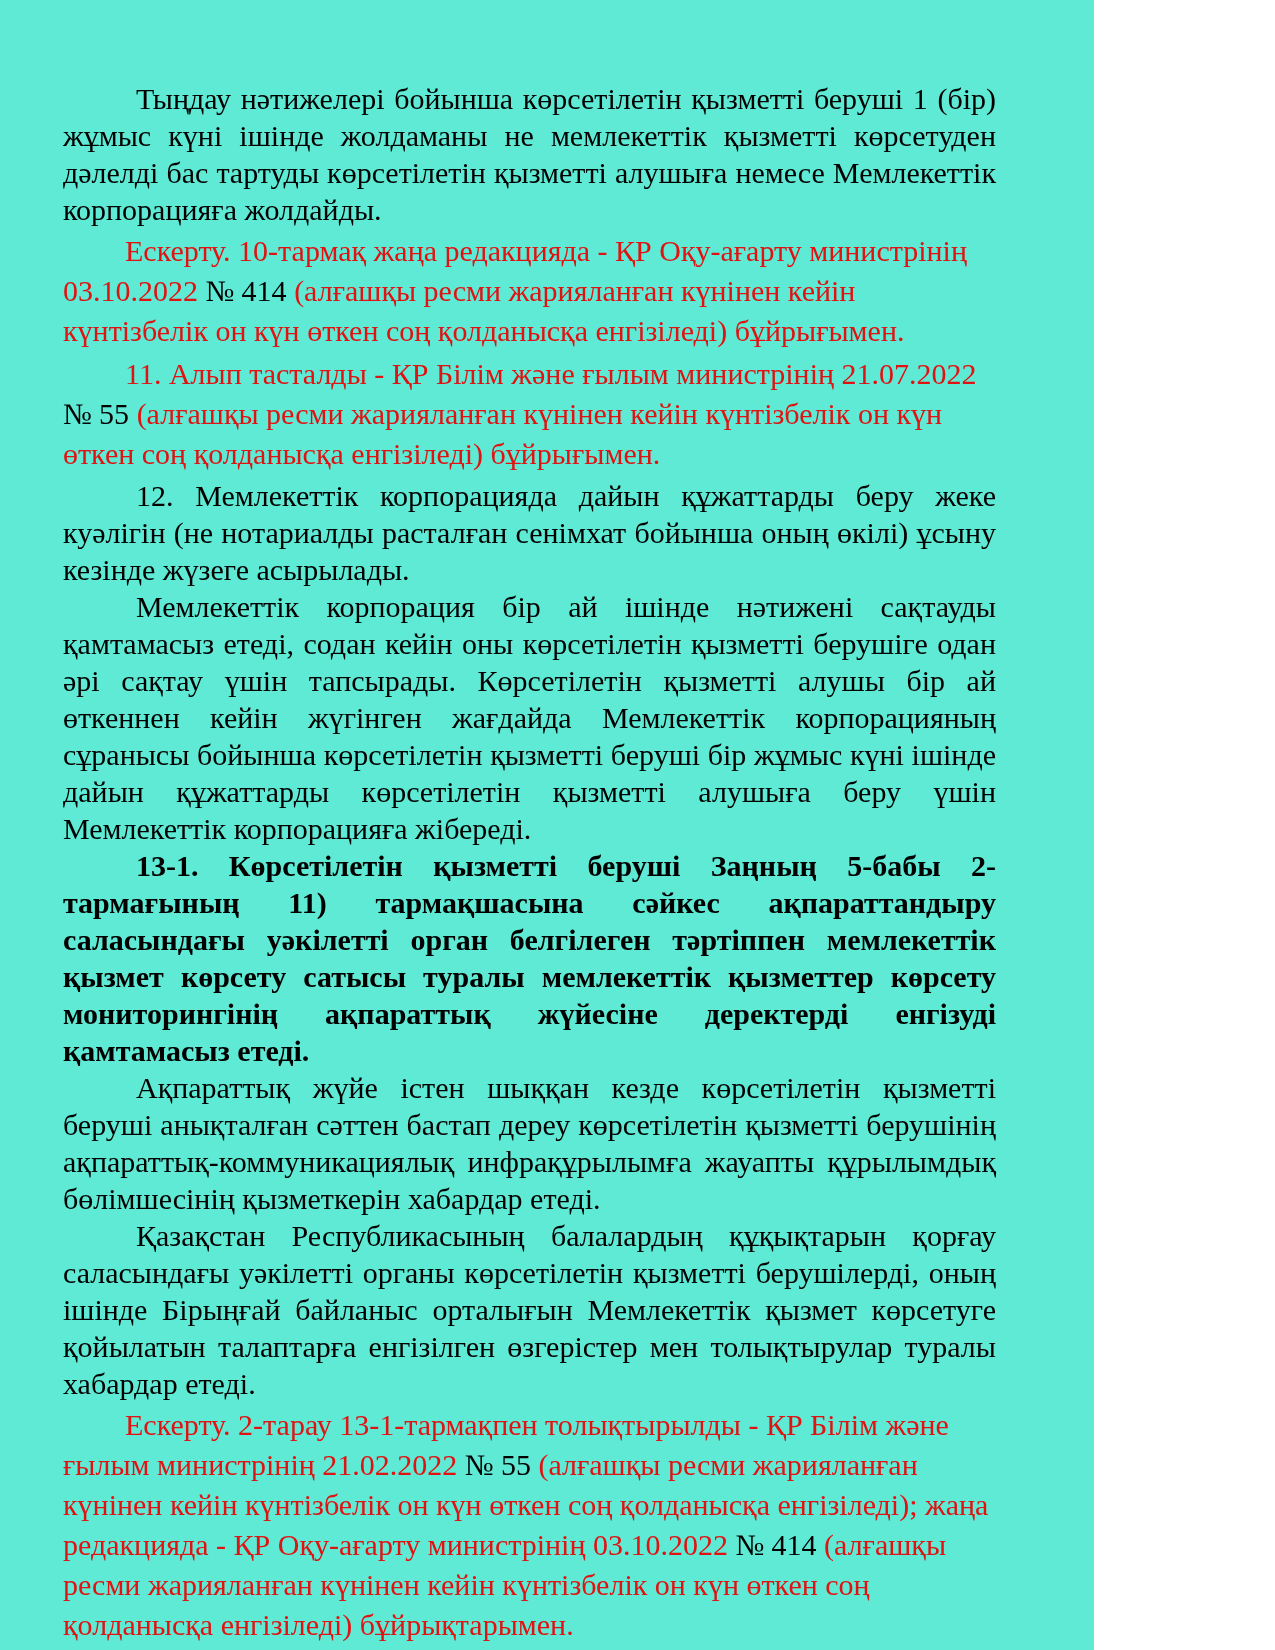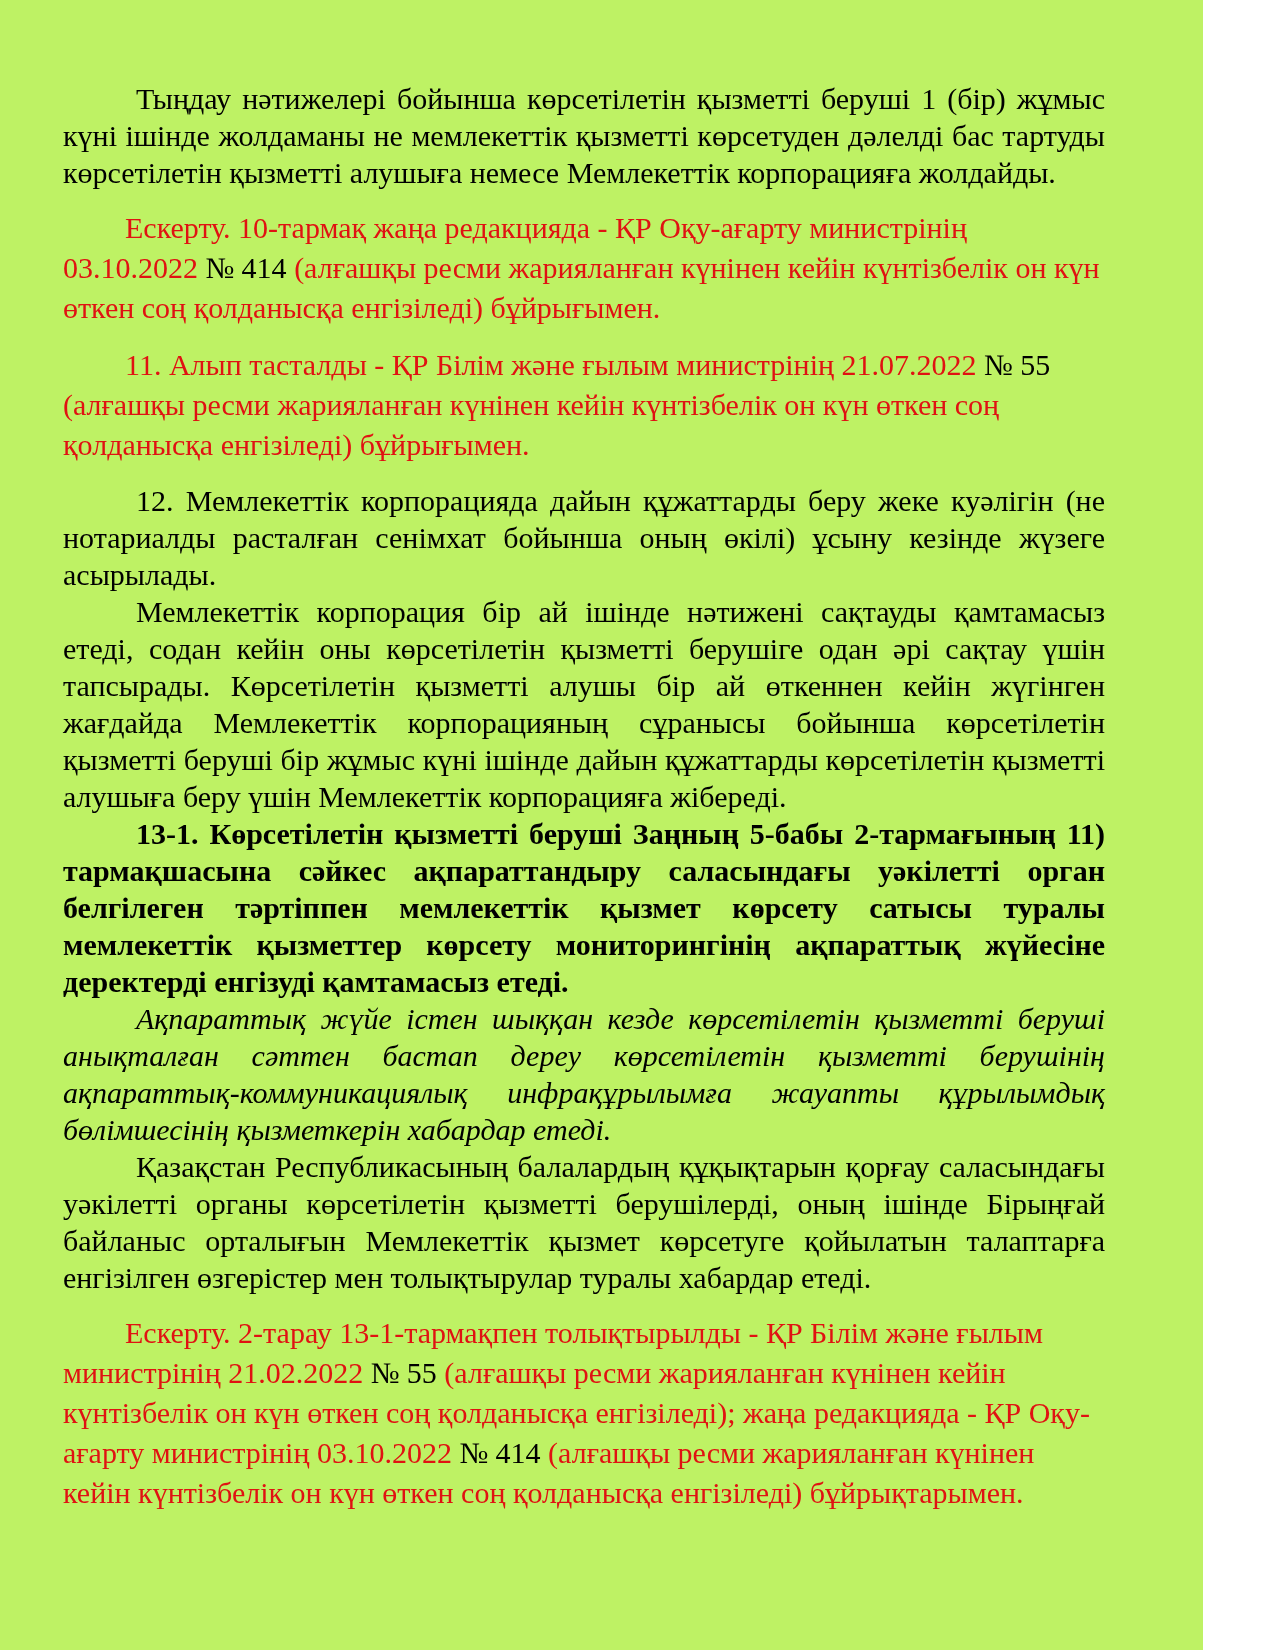--- a/index.html
+++ b/index.html
@@ -2,57 +2,57 @@
 <html lang="kk"><head>
 <meta charset="utf-8">
 <style>
   html, body {
     margin: 0;
     padding: 0;
     background: #ffffff;
   }
   .page {
     position: relative;
-    width: 1203px;
+    width: 1094px;
     height: 1650px;
-    background: #bef264;
+    background: #5eead4;
     box-sizing: border-box;
     padding: 80px 98px 0 63px;
     overflow: hidden;
     font-family: "Liberation Serif", "DejaVu Serif", serif;
   }
   .doc-body p {
     margin: 0;
     font-size: 30px;
     color: #000000;
   }
   .doc-body p.para-text {
     line-height: 37px;
     text-align: justify;
     text-indent: 73px;
   }
   .doc-body p.para-note {
     line-height: 40px;
     text-align: left;
     text-indent: 62px;
-    margin: 17px 0;
+    margin: 3px 0;
     font-family: Liberation Serif, serif;
   }
   .doc-body span.seg {
     white-space: pre-wrap;
   }
 </style>
 </head>
 <body>
 
 <div class="page">
   <div class="doc-body">
       <p class="para-text"><span class="seg" style="color: rgb(0, 0, 0);">Тыңдау нәтижелері бойынша көрсетілетін қызметті беруші 1 (бір) жұмыс күні ішінде жолдаманы не мемлекеттік қызметті көрсетуден дәлелді бас тартуды көрсетілетін қызметті алушыға немесе Мемлекеттік корпорацияға жолдайды.</span></p>
       <p class="para-note"><span class="seg" style="color: rgb(224, 18, 18);">Ескерту. 10-тармақ жаңа редакцияда - ҚР Оқу-ағарту министрінің 03.10.2022 </span><span class="seg" style="color: rgb(0, 0, 0);">№ 414</span><span class="seg" style="color: rgb(224, 18, 18);"> (алғашқы ресми жарияланған күнінен кейін күнтізбелік он күн өткен соң қолданысқа енгізіледі) бұйрығымен.</span></p>
       <p class="para-note"><span class="seg" style="color: rgb(224, 18, 18);">11. Алып тасталды - ҚР Білім және ғылым министрінің 21.07.2022 </span><span class="seg" style="color: rgb(0, 0, 0);">№ 55</span><span class="seg" style="color: rgb(224, 18, 18);"> (алғашқы ресми жарияланған күнінен кейін күнтізбелік он күн өткен соң қолданысқа енгізіледі) бұйрығымен.</span></p>
       <p class="para-text"><span class="seg" style="color: rgb(0, 0, 0);">12. Мемлекеттік корпорацияда дайын құжаттарды беру жеке куәлігін (не нотариалды расталған сенімхат бойынша оның өкілі) ұсыну кезінде жүзеге асырылады.</span></p>
       <p class="para-text"><span class="seg" style="color: rgb(0, 0, 0);">Мемлекеттік корпорация бір ай ішінде нәтижені сақтауды қамтамасыз етеді, содан кейін оны көрсетілетін қызметті берушіге одан әрі сақтау үшін тапсырады. Көрсетілетін қызметті алушы бір ай өткеннен кейін жүгінген жағдайда Мемлекеттік корпорацияның сұранысы бойынша көрсетілетін қызметті беруші бір жұмыс күні ішінде дайын құжаттарды көрсетілетін қызметті алушыға беру үшін Мемлекеттік корпорацияға жібереді.</span></p>
       <p class="para-text"><span class="seg" style="color: rgb(0, 0, 0); font-weight: bold;">13-1. Көрсетілетін қызметті беруші Заңның 5-бабы 2-тармағының 11) тармақшасына сәйкес ақпараттандыру саласындағы уәкілетті орган белгілеген тәртіппен мемлекеттік қызмет көрсету сатысы туралы мемлекеттік қызметтер көрсету мониторингінің ақпараттық жүйесіне деректерді енгізуді қамтамасыз етеді.</span></p>
-      <p class="para-text"><span class="seg" style="color: rgb(0, 0, 0); font-style: italic;">Ақпараттық жүйе істен шыққан кезде көрсетілетін қызметті беруші анықталған сәттен бастап дереу көрсетілетін қызметті берушінің ақпараттық-коммуникациялық инфрақұрылымға жауапты құрылымдық бөлімшесінің қызметкерін хабардар етеді.</span></p>
+      <p class="para-text"><span class="seg" style="color: rgb(0, 0, 0);">Ақпараттық жүйе істен шыққан кезде көрсетілетін қызметті беруші анықталған сәттен бастап дереу көрсетілетін қызметті берушінің ақпараттық-коммуникациялық инфрақұрылымға жауапты құрылымдық бөлімшесінің қызметкерін хабардар етеді.</span></p>
       <p class="para-text"><span class="seg" style="color: rgb(0, 0, 0);">Қазақстан Республикасының балалардың құқықтарын қорғау саласындағы уәкілетті органы көрсетілетін қызметті берушілерді, оның ішінде Бірыңғай байланыс орталығын Мемлекеттік қызмет көрсетуге қойылатын талаптарға енгізілген өзгерістер мен толықтырулар туралы хабардар етеді.</span></p>
       <p class="para-note"><span class="seg" style="color: rgb(224, 18, 18);">Ескерту. 2-тарау 13-1-тармақпен толықтырылды - ҚР Білім және ғылым министрінің 21.02.2022 </span><span class="seg" style="color: rgb(0, 0, 0);">№ 55</span><span class="seg" style="color: rgb(224, 18, 18);"> (алғашқы ресми жарияланған күнінен кейін күнтізбелік он күн өткен соң қолданысқа енгізіледі); жаңа редакцияда - ҚР Оқу-ағарту министрінің 03.10.2022 </span><span class="seg" style="color: rgb(0, 0, 0);">№ 414</span><span class="seg" style="color: rgb(224, 18, 18);"> (алғашқы ресми жарияланған күнінен кейін күнтізбелік он күн өткен соң қолданысқа енгізіледі) бұйрықтарымен.</span></p>
     </div>
 </div>
 
 </body></html>

